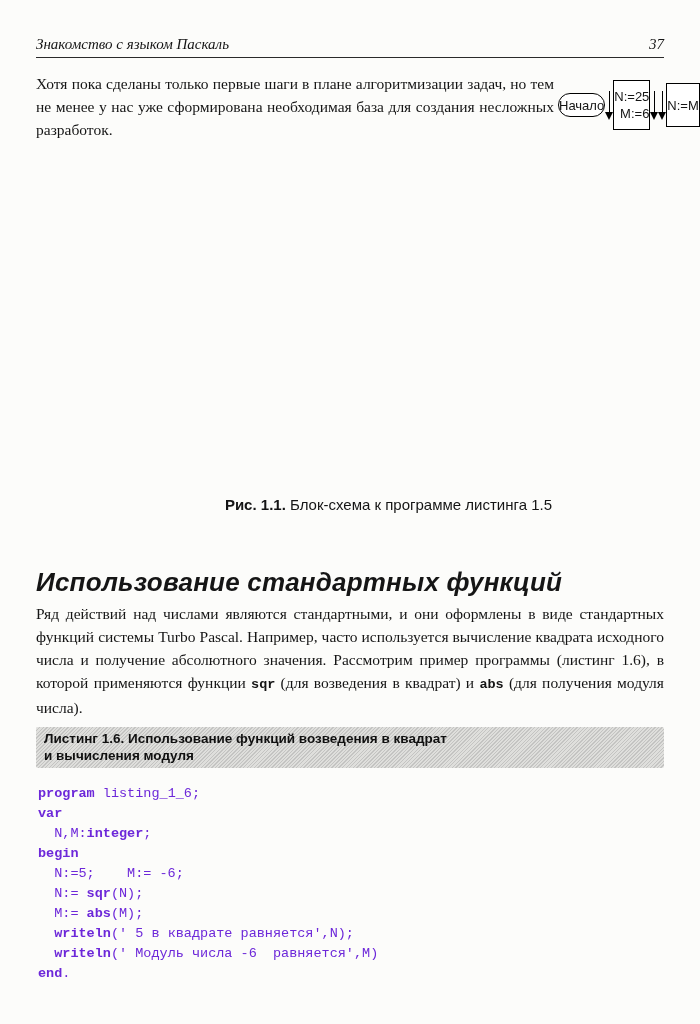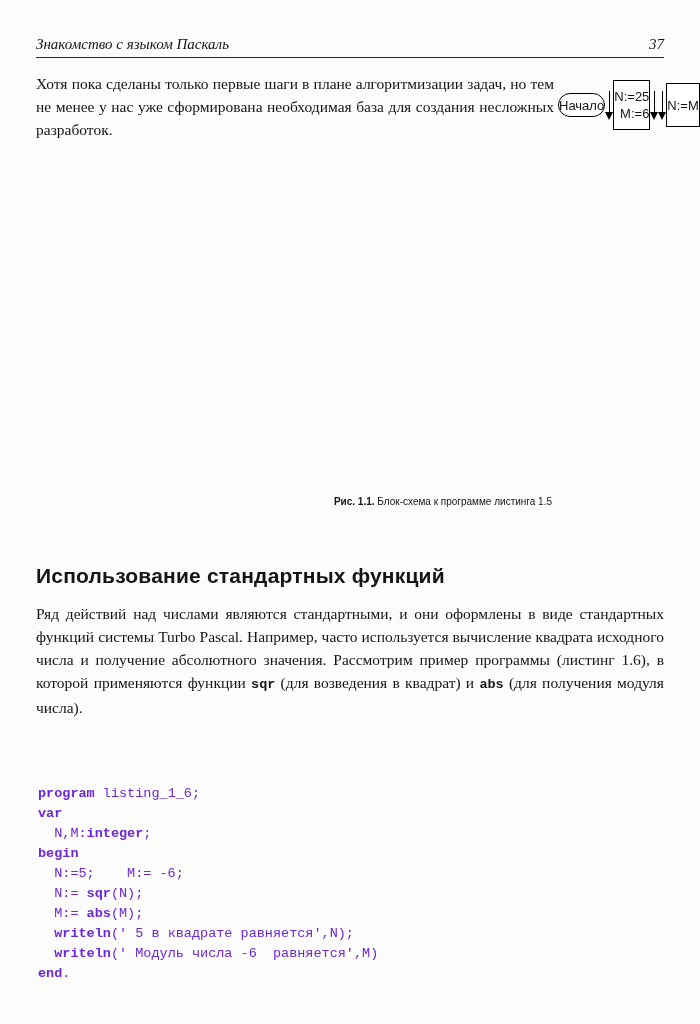--- a/index.html
+++ b/index.html
@@ -48,28 +48,28 @@
   .fc-arrow .ln{width:1.2px;flex:1;background:#000;}
   .fc-arrow .hd{
     width:0;height:0;margin-top:-1px;
     border-left:4.5px solid transparent;border-right:4.5px solid transparent;
     border-top:8px solid #000;
   }
   
   .figcap{
     position:absolute;top:496px;left:36px;width:516px;
     text-align:right;font-family:"Liberation Sans",sans-serif;
-    font-size:10px;white-space:nowrap;
+    font-size:15px;white-space:nowrap;
   }
   .figcap .b{font-weight:bold;}
   
   .sec-title{
     position:absolute;top:550px;left:36px;width:628px;
     font-family:"Liberation Sans",sans-serif;font-weight:bold;
-    font-size:21px;letter-spacing:.2px;
+    font-size:26px;letter-spacing:.2px;font-style:italic;
   }
   .sec-par{
     position:absolute;top:602px;left:36px;width:628px;
     font-size:15.5px;line-height:23px;text-align:justify;
   }
   .mono-inline{font-family:"Liberation Mono",monospace;font-weight:bold;font-size:13.5px;}
   
   .listing-head{
     position:absolute;top:727px;left:36px;width:628px;box-sizing:border-box;
     padding:3px 8px 4px 8px;
@@ -143,16 +143,20 @@
 
   <div class="figcap">
     <span class="b">Рис. 1.1.</span>
     <span>Блок-схема к программе листинга 1.5</span>
   </div>
 
   <h1 class="sec-title">Использование стандартных функций</h1>
 
   <div class="sec-par"><span>Ряд действий над числами являются стандартными, и они оформлены в виде стандартных функций системы Turbo Pascal. Например, часто используется вычисление квадрата исходного числа и получение абсолютного значения. Рассмотрим пример программы (листинг 1.6), в которой применяются функции </span><span class="mono-inline">sqr</span><span> (для возведения в квадрат) и </span><span class="mono-inline">abs</span><span> (для получения модуля числа).</span></div>
 
+  <div class="listing-head">
+    <div>Листинг 1.6. Использование функций возведения в квадрат</div>
+    <div>и вычисления модуля</div>
+  </div>
 
   <div class="code"><div><span class="kw">program</span><span> listing_1_6;</span></div><div><span class="kw">var</span></div><div><span>  N,M:</span><span class="kw">integer</span><span>;</span></div><div><span class="kw">begin</span></div><div><span>  N:=5;    M:= -6;</span></div><div><span>  N:= </span><span class="kw">sqr</span><span>(N);</span></div><div><span>  M:= </span><span class="kw">abs</span><span>(M);</span></div><div><span>  </span><span class="kw">writeln</span><span>(' 5 в квадрате равняется',N);</span></div><div><span>  </span><span class="kw">writeln</span><span>(' Модуль числа -6  равняется',M)</span></div><div><span class="kw">end</span><span>.</span></div></div>
 
 </div>
 
 </body></html>

